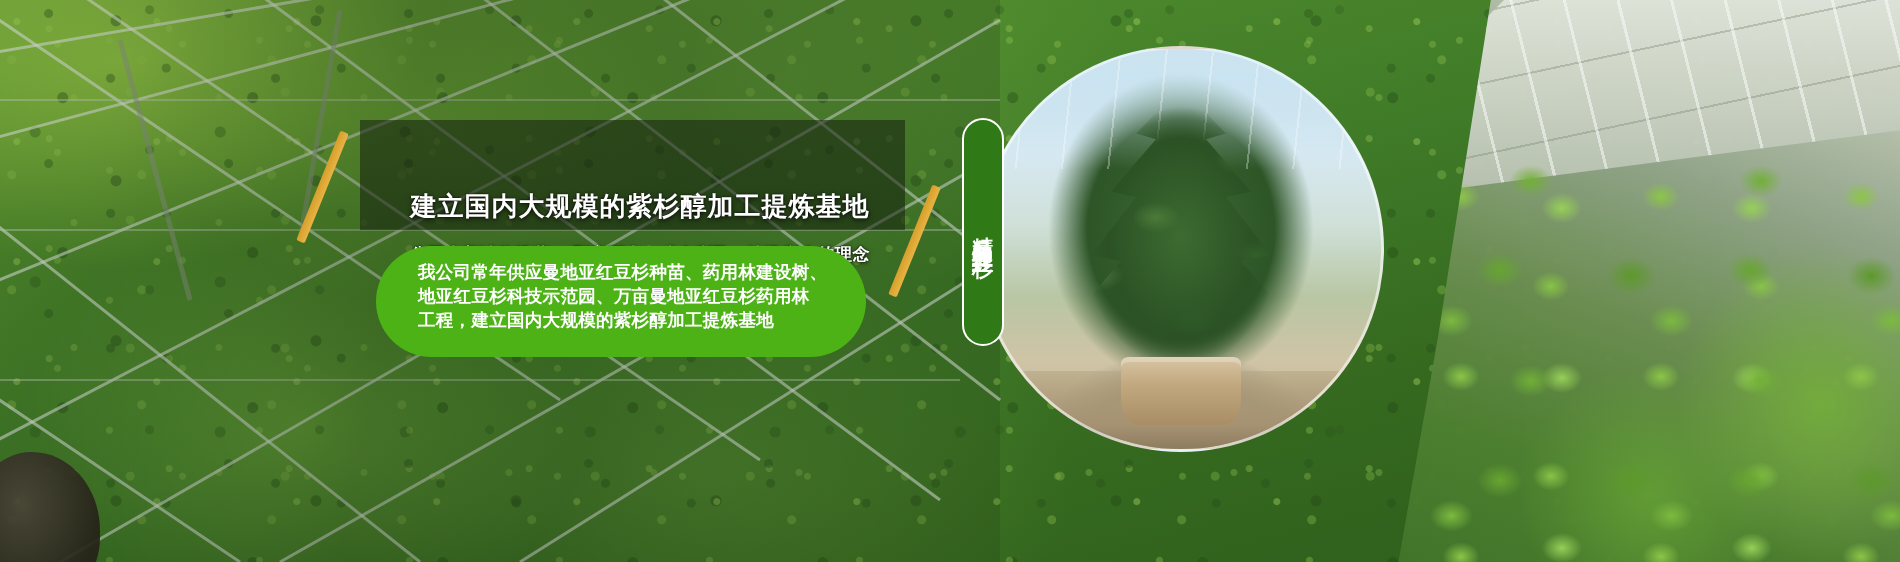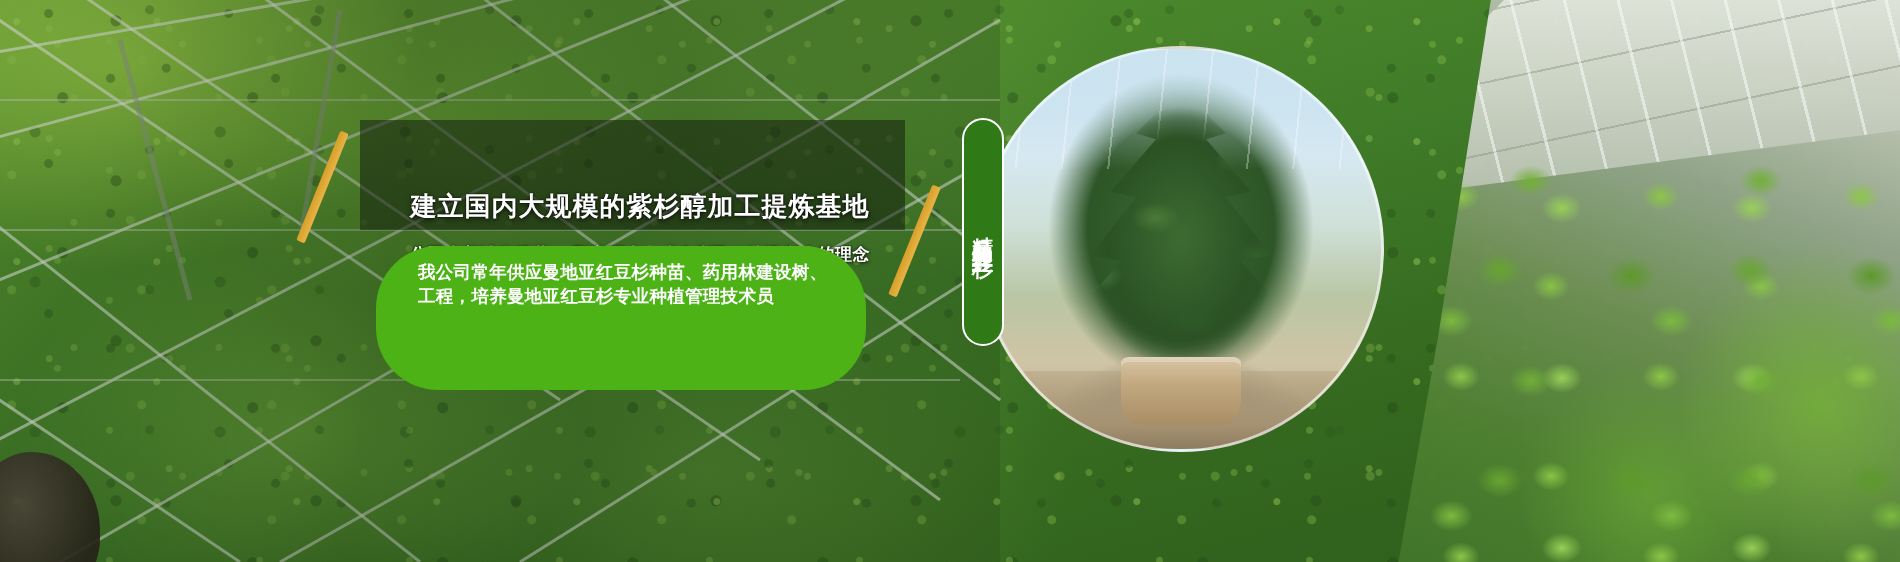--- a/index.html
+++ b/index.html
@@ -116,21 +116,21 @@
     line-height: 1;
     letter-spacing: .5px;
     text-shadow: 0 1px 4px rgba(0,0,0,.7), 0 0 2px rgba(0,0,0,.9);
     white-space: nowrap;
   }
 
   
   .info-box {
     position: absolute;
     left: 376px; top: 246px;
-    width: 490px; height: 144px;
+    width: 490px; height: 111px;
     background: #4cb216;
     border-radius: 62px;
   }
   .info-box .lines {
     position: absolute;
     left: 42px; top: 14px;
     width: 425px;
     color: #ffffff;
     font-size: 17.5px;
     font-weight: 700;
@@ -306,21 +306,22 @@
   <div class="headline-plaque"></div>
   <div class="gold-bar left"></div>
   <div class="gold-bar right"></div>
 
   <div class="headline">建立国内大规模的紫杉醇加工提炼基地</div>
   <div class="subtitle">公司本着诚信经营、 顾客至上、成人利己、达己利人的理念</div>
 
   <div class="info-box">
     <div class="lines">
       <div>我公司常年供应曼地亚红豆杉种苗、药用林建设树、</div>
-      <div>工程，培养曼地亚红豆杉专业种植管理技术员</div>
+      <div>地亚红豆杉科技示范园、万亩曼地亚红豆杉药用林</div>
+      <div>工程，建立国内大规模的紫杉醇加工提炼基地</div>
     </div>
   </div>
 
   <div class="product-circle">
     <div class="greenhouse"></div>
     <div class="ground"></div>
     <div class="conifer"></div>
     <div class="pot"></div>
   </div>
 

